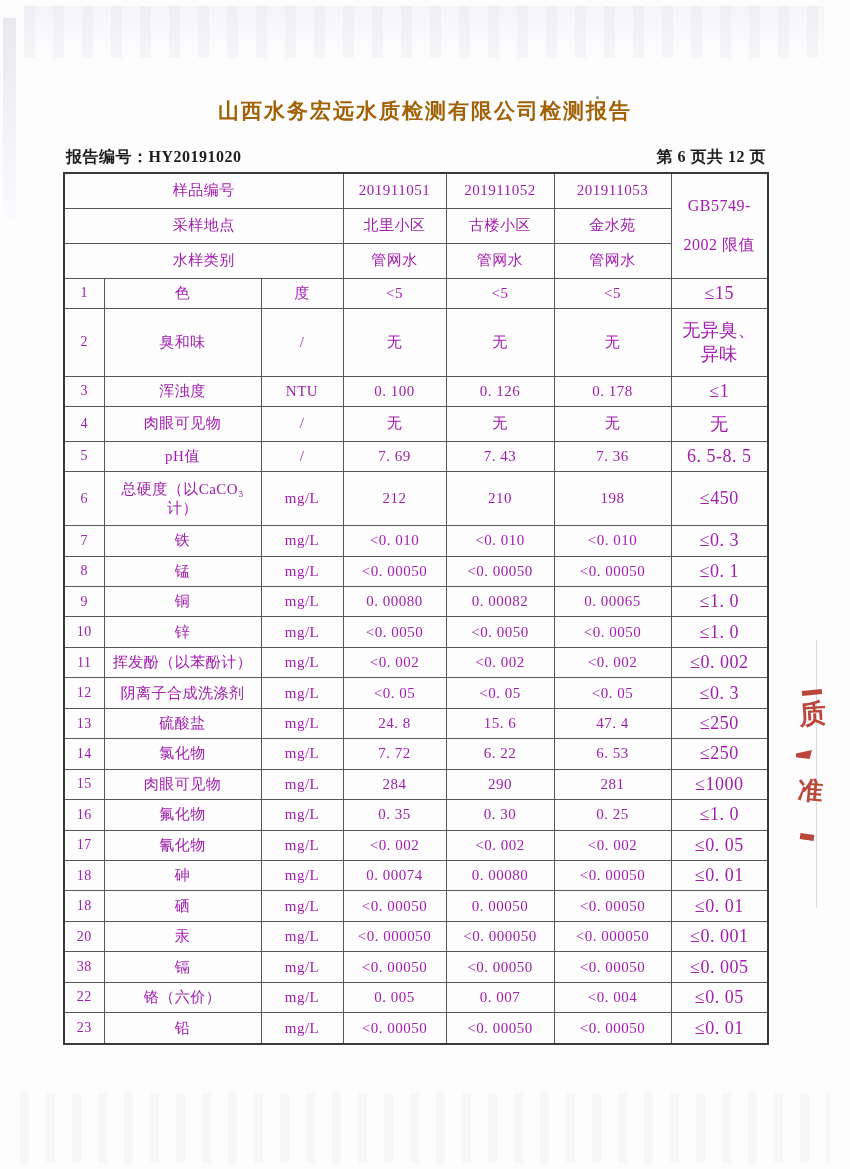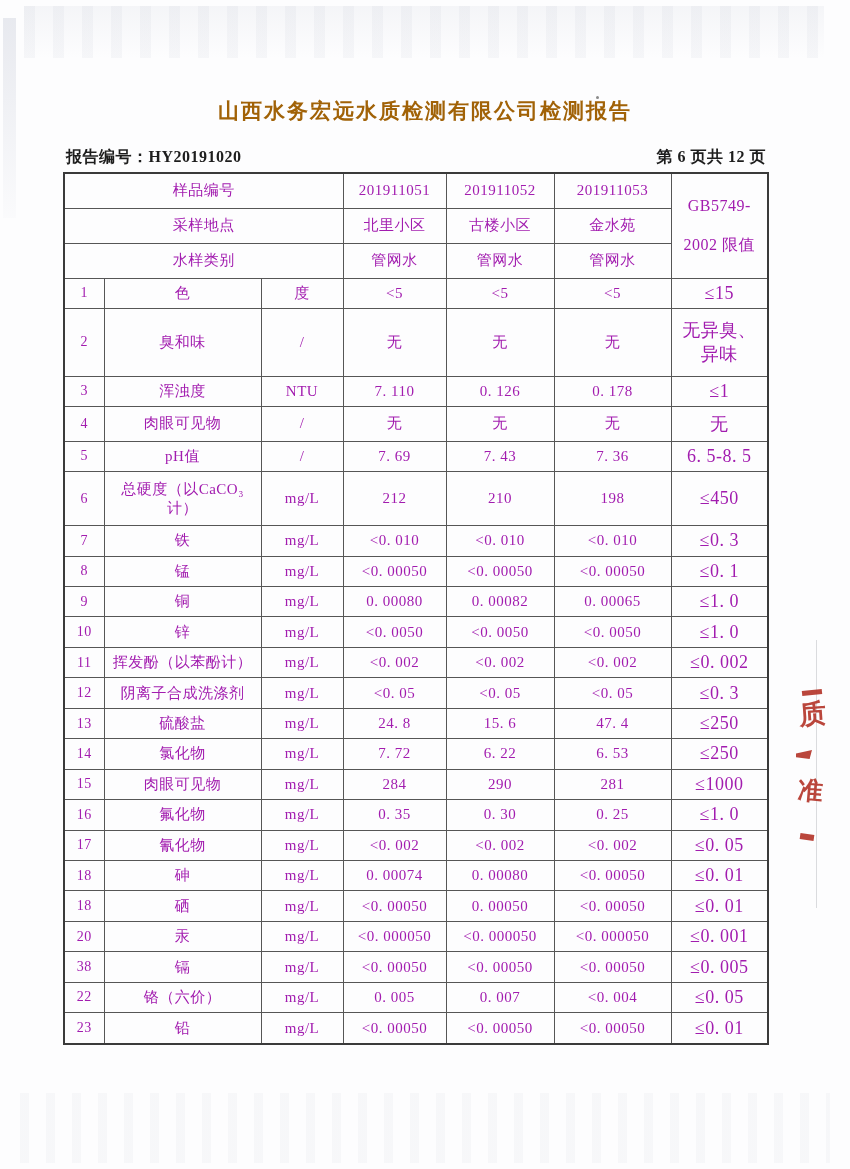--- a/index.html
+++ b/index.html
@@ -136,21 +136,21 @@
         <td class="c-unit">/</td>
         <td class="c-val">无</td>
         <td class="c-val">无</td>
         <td class="c-val">无</td>
         <td class="c-limit">无异臭、异味</td>
       </tr>
       <tr>
         <td class="c-num">3</td>
         <td class="c-name">浑浊度</td>
         <td class="c-unit">NTU</td>
-        <td class="c-val">7. 110</td>
+        <td class="c-val">0. 100</td>
         <td class="c-val">0. 126</td>
         <td class="c-val">0. 178</td>
         <td class="c-limit">≤1</td>
       </tr>
       <tr>
         <td class="c-num">4</td>
         <td class="c-name">肉眼可见物</td>
         <td class="c-unit">/</td>
         <td class="c-val">无</td>
         <td class="c-val">无</td>

